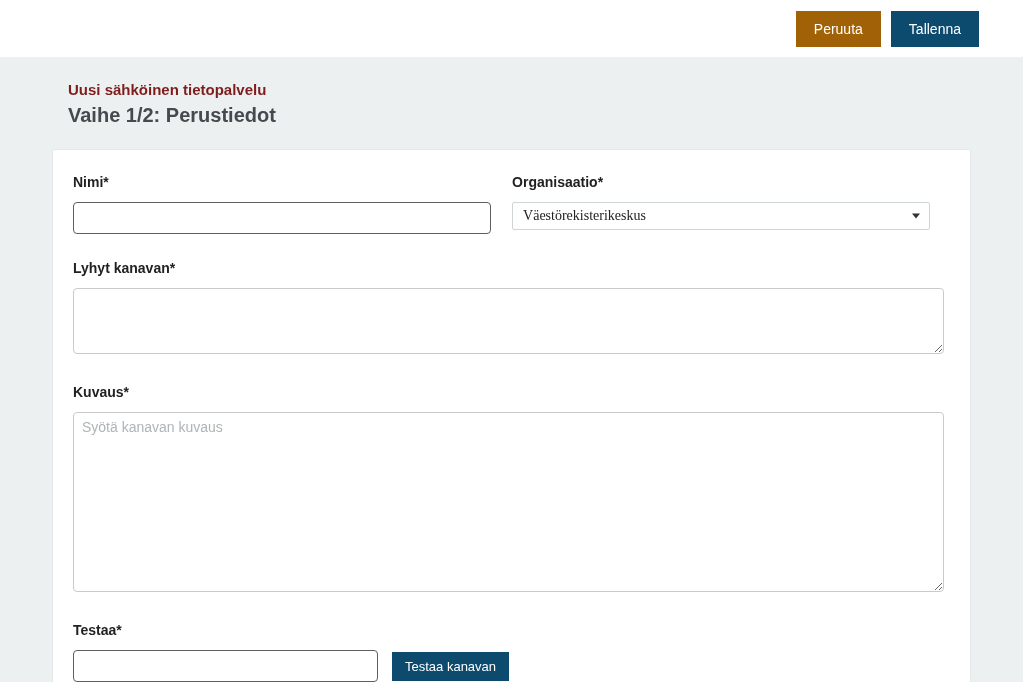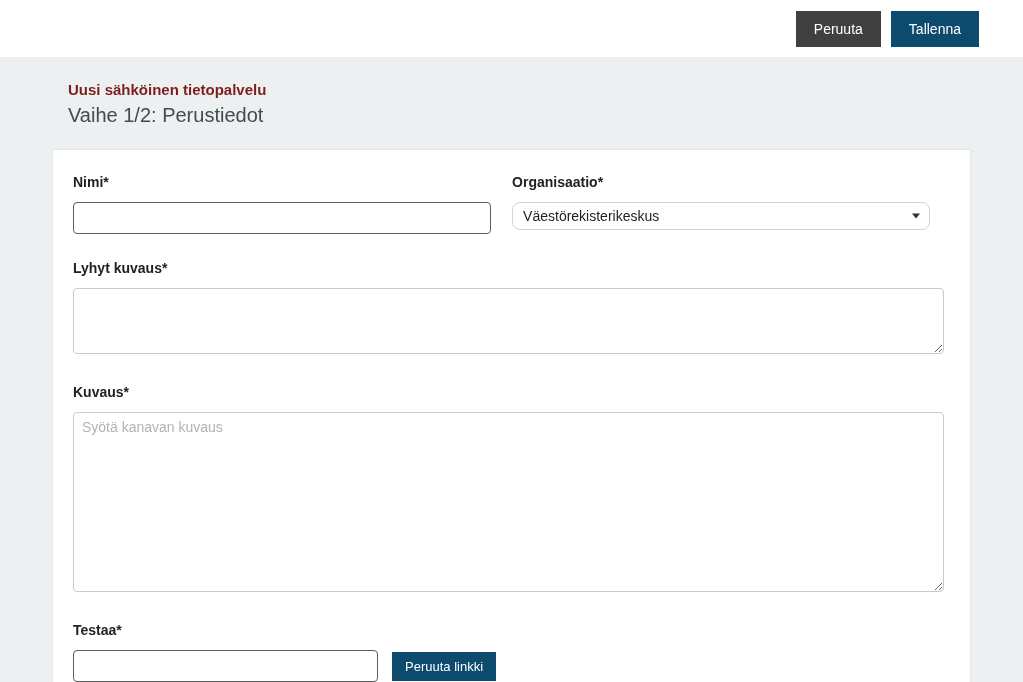--- a/index.html
+++ b/index.html
@@ -24,21 +24,21 @@
       gap: 10px;
     }
     .btn {
       padding: 10px 18px;
       font-size: 14px;
       border: none;
       cursor: pointer;
       font-family: inherit;
     }
     .btn-dark {
-      background: #404040;
+      background: #a16207;
       color: #fff;
     }
     .btn-primary {
       background: #0c4a6e;
       color: #fff;
     }
     .btn-sm {
       padding: 7px 13px;
       font-size: 13px;
     }
@@ -50,21 +50,21 @@
     .subtitle {
       color: #7f1d1d;
       font-size: 15px;
       font-weight: bold;
       margin-bottom: 6px;
       padding-left: 16px;
     }
     .title {
       color: #444a4e;
       font-size: 20px;
-      font-weight: normal;
+      font-weight: bold;
       margin-bottom: 22px;
       padding-left: 16px;
     }
     .form-card {
       background: #fff;
       border: 1px solid #e4e8ea;
       border-radius: 2px;
       padding: 24px 26px 24px 20px;
       min-height: 510px;
     }
@@ -95,28 +95,29 @@
       width: 305px;
     }
     .select-wrap {
       position: relative;
       width: 100%;
     }
     .select-display {
       width: 100%;
       height: 28px;
       border: 1px solid #cfd4d6;
-      border-radius: 8px;
+      border-radius: 2px;
       padding: 3px 28px 3px 10px;
       font-size: 14px;
       color: #222;
       background: #fff;
       cursor: pointer;
       display: flex;
       align-items: center;
+      font-family: Liberation Serif, serif;
     }
     .select-caret {
       position: absolute;
       right: 10px;
       top: 50%;
       transform: translateY(-50%);
       width: 0;
       height: 0;
       border-left: 4px solid transparent;
       border-right: 4px solid transparent;
@@ -169,31 +170,31 @@
         <div class="select-wrap">
           <div class="select-display">
             <span>Väestörekisterikeskus</span>
           </div>
           <span class="select-caret"></span>
         </div>
       </div>
     </div>
 
     <div class="field-block">
-      <label class="form-label">Lyhyt kuvaus*</label>
+      <label class="form-label">Lyhyt kanavan*</label>
       <textarea rows="3" style="height: 66px;"></textarea>
     </div>
 
     <div class="field-block">
       <label class="form-label">Kuvaus*</label>
       <textarea rows="8" style="height: 180px;" placeholder="Syötä kanavan kuvaus"></textarea>
     </div>
 
     <div class="field-block">
       <label class="form-label">Testaa*</label>
       <div class="link-row">
         <input type="text" class="text-input short" value="" style="">
-        <button class="btn btn-primary btn-sm">Peruuta linkki</button>
+        <button class="btn btn-primary btn-sm">Testaa kanavan</button>
       </div>
     </div>
 
   </div>
 </div>
 
 </body></html>

